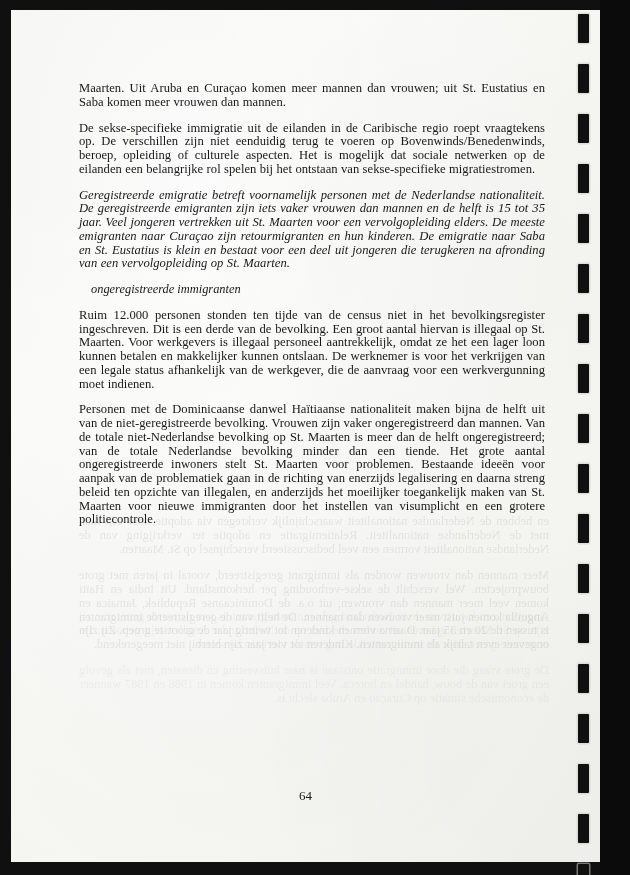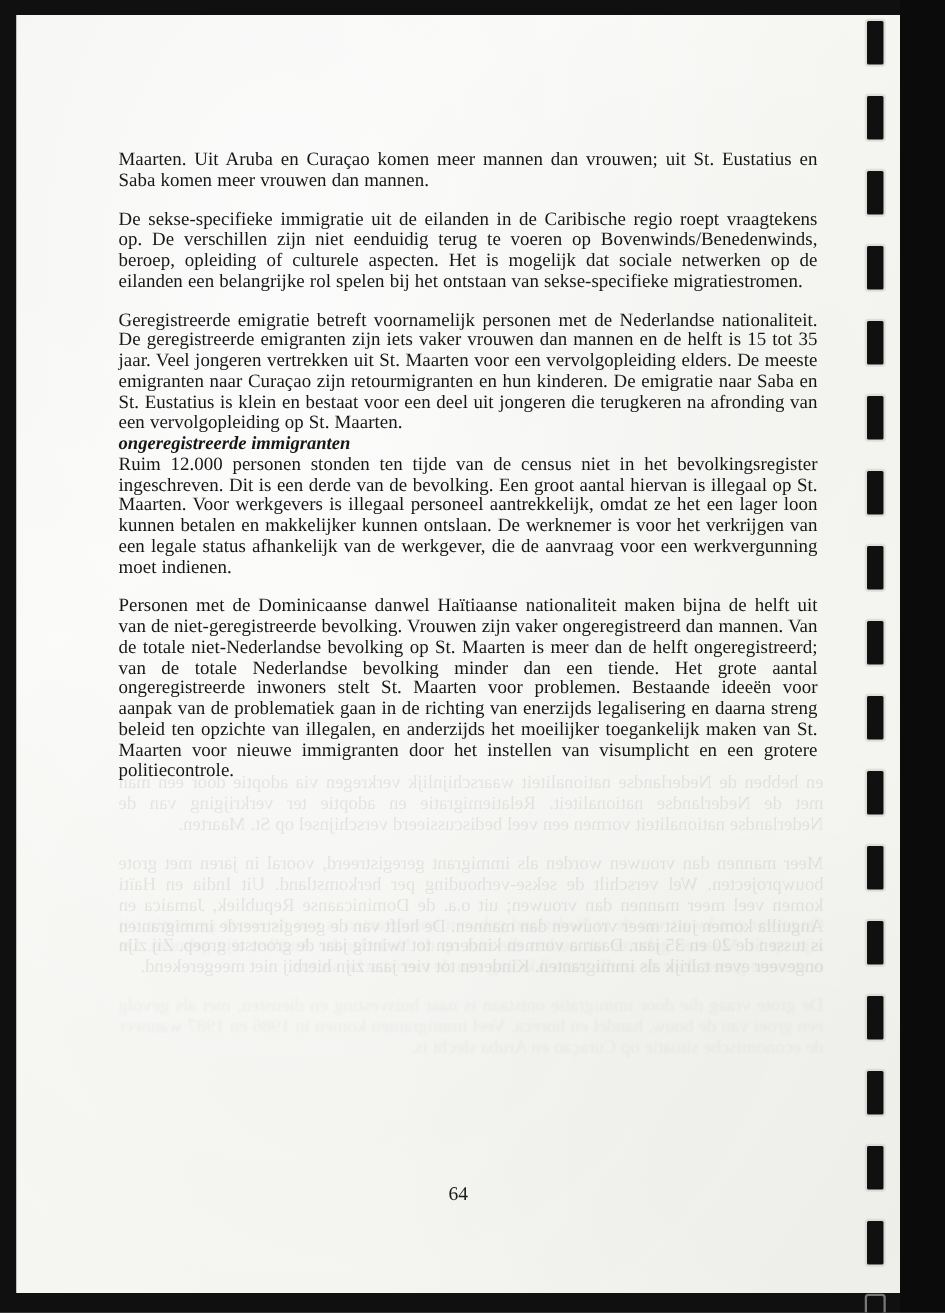--- a/index.html
+++ b/index.html
@@ -66,46 +66,46 @@
     height: 29px;
     background: #111010;
     border-radius: 1px;
     box-shadow: 0 0 0 1.5px rgba(205,205,200,0.55);
   }
 
   
   .text-column {
     position: absolute;
     left: 68px;
-    top: 90px;
+    top: 72px;
     width: 466px;
   }
 
   .para {
     margin: 0;
     text-align: justify;
     font-size: 12.6px;
     line-height: 13.75px;
     color: #171717;
     letter-spacing: 0.03px;
     word-spacing: 0.2px;
     -webkit-font-smoothing: none;
   }
   .para + .para { margin-top: 12px; }
 
-  .para-gap { margin-top: 13px; }
+  .para-gap { margin-top: 13px; font-style: italic; }
 
   .subhead {
-    margin: 0;
+    margin: 12px;
     font-size: 12.4px;
     line-height: 13.75px;
     font-style: italic;
     color: #171717;
     text-align: left;
-    font-weight: bold;
+    font-weight: normal;
   }
 
   
   .ghost-block {
     position: absolute;
     left: 68px;
     top: 505px;
     width: 470px;
     opacity: 0.085;
     transform: scaleX(-1);

